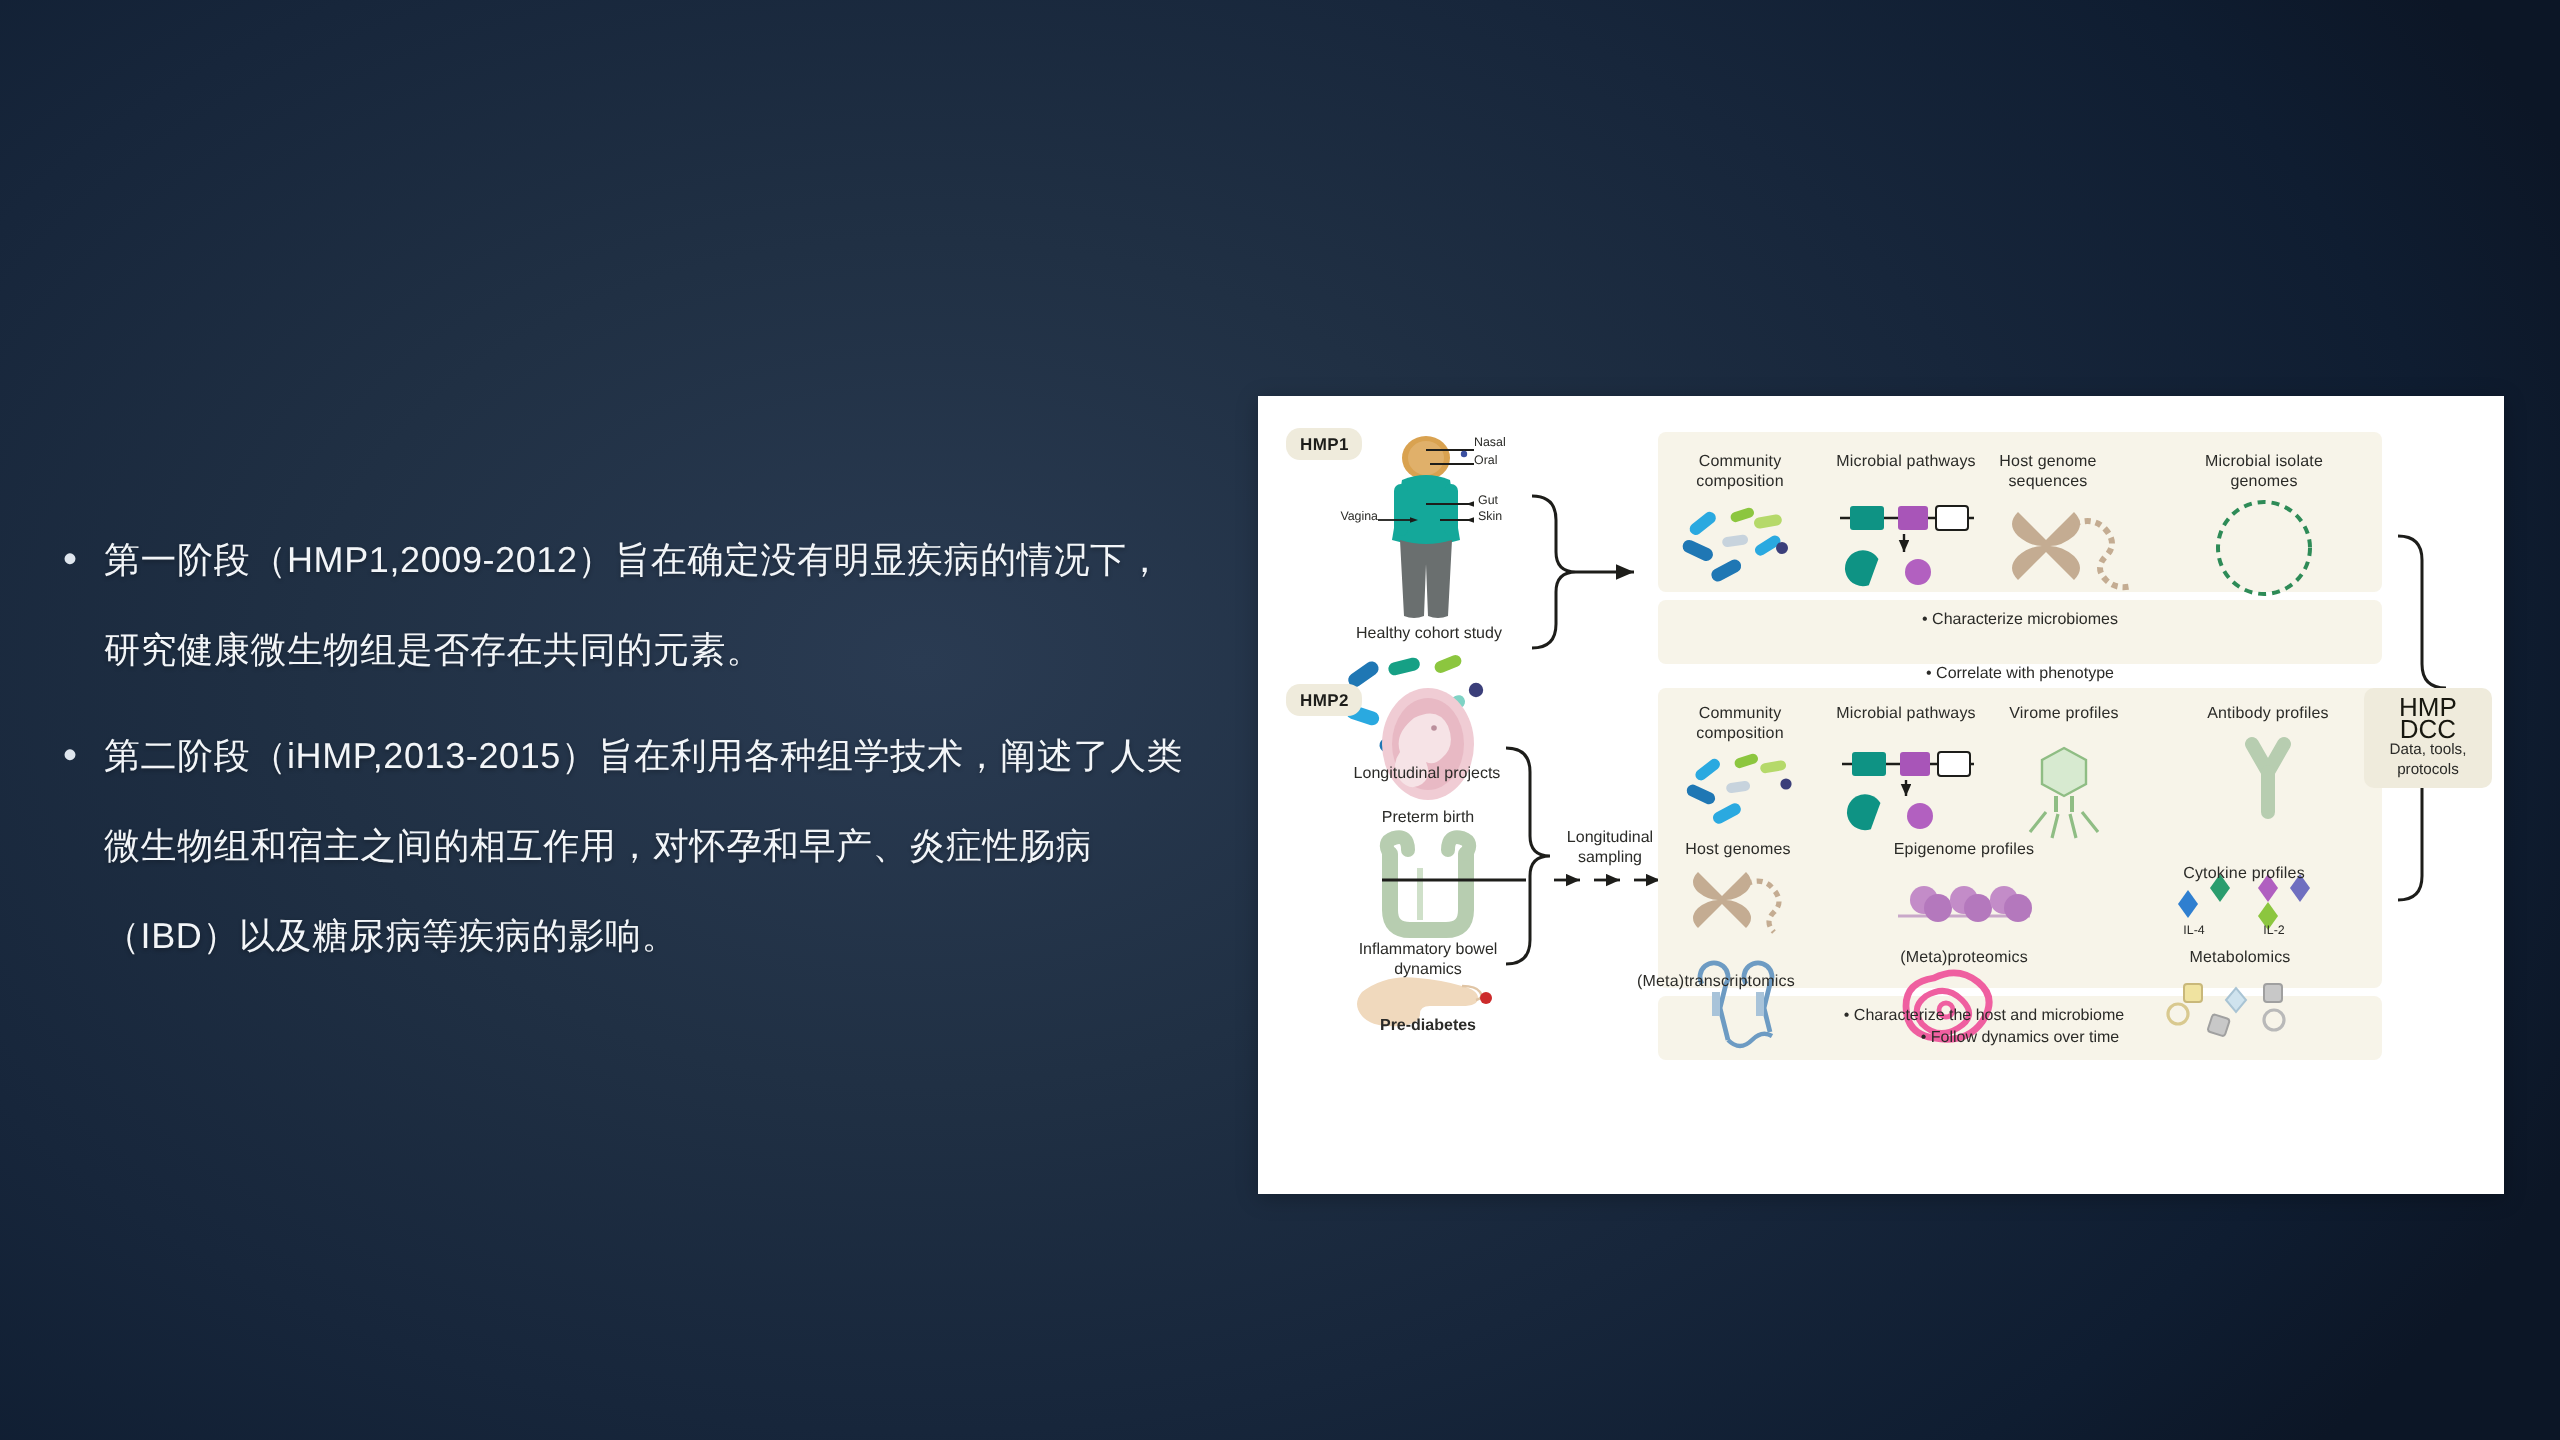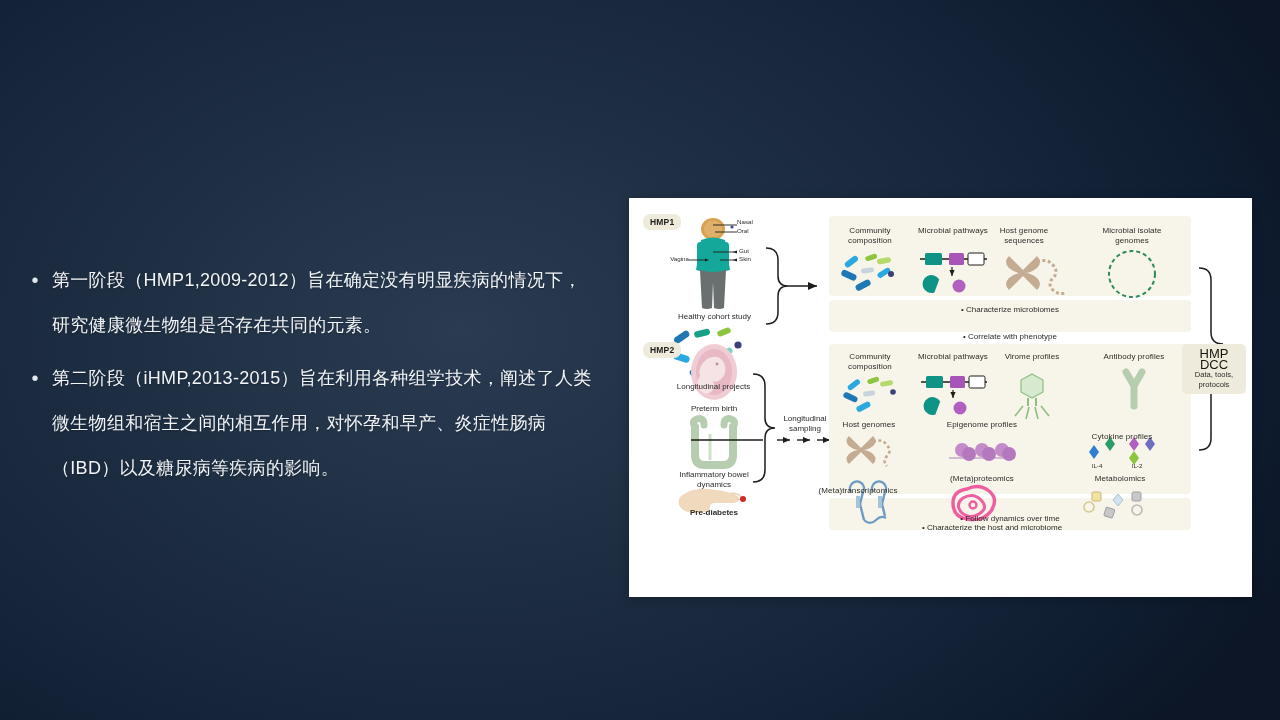--- a/index.html
+++ b/index.html
@@ -392,21 +392,21 @@
       <div class="row-label" style="left:192px; top:216px; width:80px;">Host genomes</div>
       <div class="row-label" style="left:300px; top:216px; width:90px;">Epigenome profiles</div>
       <div class="row-label" style="left:442px; top:216px; width:86px;margin-top:12px;">Cytokine profiles</div>
       <div class="tiny-cap" style="left:450px; top:258px; width:20px;">IL-4</div>
       <div class="tiny-cap" style="left:490px; top:258px; width:20px;">IL-2</div>
 
       <div class="row-label" style="left:172px; top:270px; width:98px;margin-top:12px;">(Meta)transcriptomics</div>
       <div class="row-label" style="left:300px; top:270px; width:90px;">(Meta)proteomics</div>
       <div class="row-label" style="left:440px; top:270px; width:86px;">Metabolomics</div>
 
-      <div class="small-cap" style="left:192px; top:299px; width:326px;margin-top:20px;">• Characterize the host and microbiome</div>
+      <div class="small-cap" style="left:192px; top:299px; width:326px;">• Characterize the host and microbiome</div>
       <div class="small-cap" style="left:192px; top:310px; width:362px;">• Follow dynamics over time</div>
 
       <div id="dcc-box">
         <div class="t">HMP DCC</div>
         <div class="s">Data, tools,</div>
         <div class="s">protocols</div>
       </div>
 
     </div>
 

